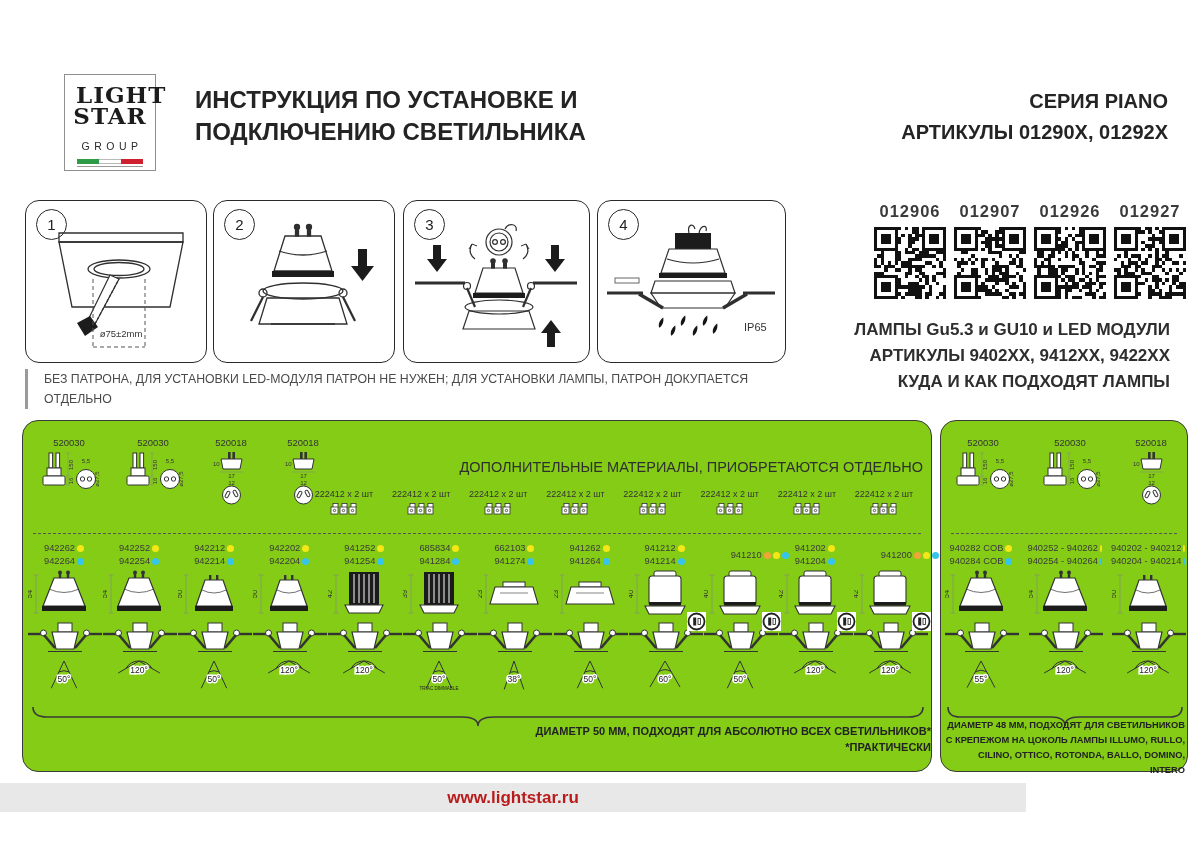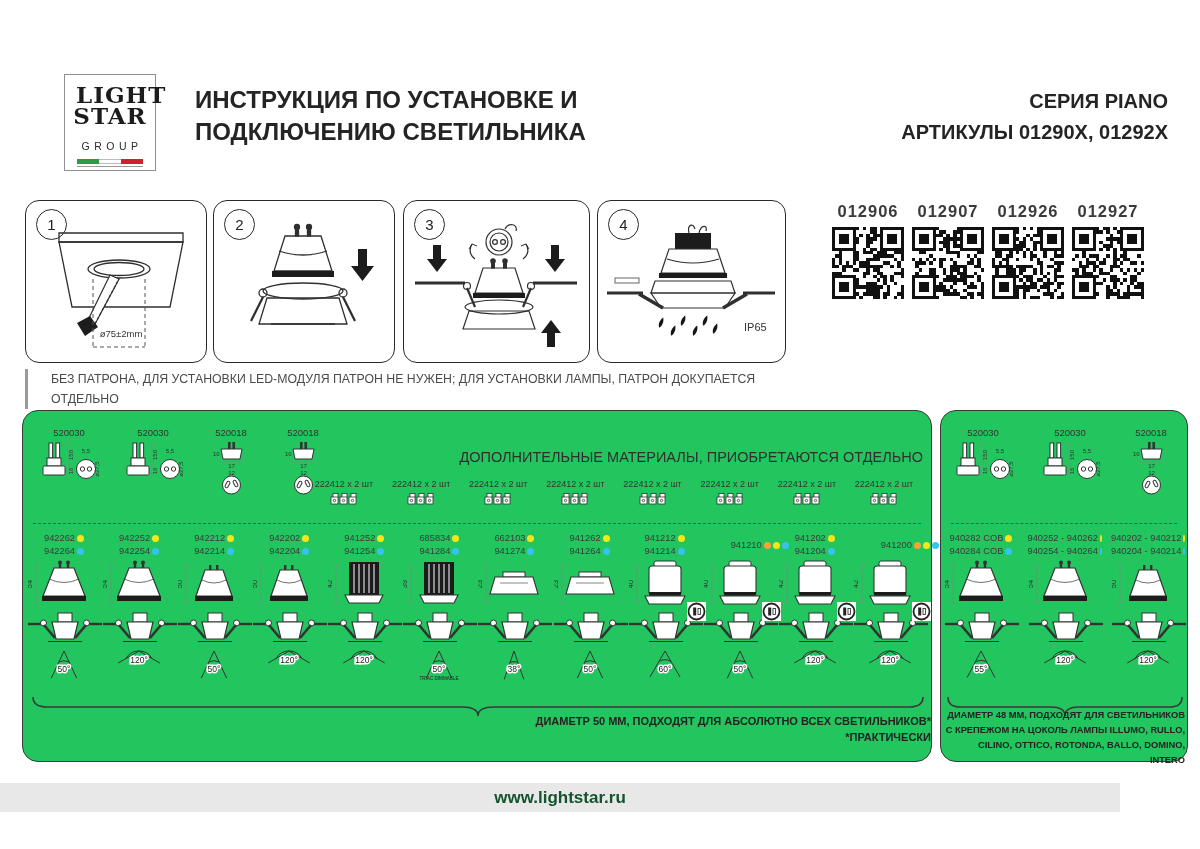--- a/index.html
+++ b/index.html
@@ -22,31 +22,31 @@
   
   .step{position:absolute;top:200px;height:163px;border:1.6px solid #2a2a2a;border-radius:14px;background:#fff;box-sizing:border-box;}
   .step1{left:25px;width:182px;}
   .step2{left:213px;width:182px;}
   .step3{left:403px;width:187px;}
   .step4{left:597px;width:189px;}
   .step-num{position:absolute;left:10px;top:8px;width:29px;height:29px;border:1.4px solid #2a2a2a;border-radius:50%;display:flex;align-items:center;justify-content:center;font-size:15px;color:#222;}
   .step svg.diagram{position:absolute;left:5px;top:20px;}
 
   
-  .qr-row{position:absolute;left:828px;top:202px;width:362px;display:flex;justify-content:flex-start;}
+  .qr-row{position:absolute;left:828px;top:202px;width:362px;display:flex;justify-content:flex-end;}
   .qr-item{width:80px;text-align:center;}
   .qr-label{font-size:16.5px;font-weight:700;color:#3a3a3a;letter-spacing:1px;margin-bottom:6px;}
   .qr-box{width:72px;height:72px;margin:0 auto;}
 
   .lamps-info{position:absolute;right:30px;top:317px;text-align:right;font-size:17px;font-weight:700;line-height:26px;color:#2e2e2e;}
 
-  .note{position:absolute;left:25px;top:369px;width:762px;border-left:3px solid #9a9a9a;padding-left:23px;font-size:12.3px;color:#4a4a4a;line-height:20px;}
+  .note{position:absolute;left:25px;top:369px;width:762px;border-left:3px solid #9a9a9a;padding-left:16px;font-size:12.3px;color:#4a4a4a;line-height:20px;}
 
   
-  .tbox{position:absolute;top:410px;height:352px;border:1.2px solid #3a3a3a;border-radius:16px;background:#22c55e;box-sizing:border-box;text-decoration:underline;}
+  .tbox{position:absolute;top:420px;height:352px;border:1.2px solid #3a3a3a;border-radius:16px;background:#84cc16;box-sizing:border-box;text-decoration:underline;}
   .boxA{left:22px;width:910px;}
   .boxB{left:940px;width:248px;}
   .acc-group{position:absolute;display:flex;justify-content:space-between;}
   .boxA .acc-group{left:14px;top:16px;width:292px;}
   .boxB .acc-group{left:10px;top:16px;width:226px;}
   .acc-item{text-align:center;}
   .acc-label{font-size:9.5px;color:#333;}
   .acc-icon{margin-top:2px;}
   .box-title{position:absolute;left:300px;top:38px;width:600px;text-align:right;font-size:14.5px;color:#2f2f2f;}
   .connectors{position:absolute;left:284px;top:68px;width:614px;display:flex;justify-content:space-between;}
@@ -67,21 +67,21 @@
   .inst-glyph{height:38px;}
   .beam-glyph{height:36px;}
   .front-view{position:absolute;right:-4px;top:70px;background:#fff;line-height:0;}
   .brace{position:absolute;top:284px;}
   .boxA .brace{left:8px;}
   .boxB .brace{left:5px;}
   .caption{position:absolute;left:0;right:0;text-align:right;font-weight:700;color:#222;}
   .boxA .caption{top:302px;font-size:11px;line-height:16px;}
   .boxB .caption{top:297px;font-size:9.3px;line-height:15px;padding:0 2px;}
 
-  .footer{position:absolute;left:0;top:783px;width:1120px;height:29px;background:#e8e8e8;display:flex;align-items:center;justify-content:center;font-size:17px;font-weight:700;color:#14532d;}
+  .footer{position:absolute;left:0;top:783px;width:1026px;height:29px;background:#e8e8e8;display:flex;align-items:center;justify-content:center;font-size:17px;font-weight:700;color:#b91c1c;}
 </style>
 </head>
 <body>
 
 <div class="page">
 
   <div class="logo">
     <div class="logo-word first">LIGHT</div>
     <div class="logo-word">STAR</div>
     <div class="logo-group">GROUP</div>
@@ -827,20 +827,25 @@
             <rect x="47.6" y="0" width="23.8" height="23.8"></rect>
             <rect x="51" y="3.4" width="17" height="17" fill="#fff"></rect>
             <rect x="54.4" y="6.8" width="10.2" height="10.2"></rect>
             <rect x="0" y="47.6" width="23.8" height="23.8"></rect>
             <rect x="3.4" y="51" width="17" height="17" fill="#fff"></rect>
             <rect x="6.8" y="54.4" width="10.2" height="10.2"></rect>
           </svg></div>
       </div>
     </div>
 
+  <div class="lamps-info">
+    <div>ЛАМПЫ Gu5.3 и GU10 и LED МОДУЛИ</div>
+    <div>АРТИКУЛЫ 9402XX, 9412XX, 9422XX</div>
+    <div>КУДА И КАК ПОДХОДЯТ ЛАМПЫ</div>
+  </div>
 
   <div class="note">БЕЗ ПАТРОНА, ДЛЯ УСТАНОВКИ LED-МОДУЛЯ ПАТРОН НЕ НУЖЕН; ДЛЯ УСТАНОВКИ ЛАМПЫ, ПАТРОН ДОКУПАЕТСЯ ОТДЕЛЬНО</div>
 
   <div class="tbox boxA">
     <div class="acc-group">
 
         <div class="acc-item">
           <div class="acc-label">520030</div>
           <div class="acc-icon"><svg width="64" height="52" viewBox="0 0 64 52">
       <g fill="#fff" stroke="#333" stroke-width="1">

